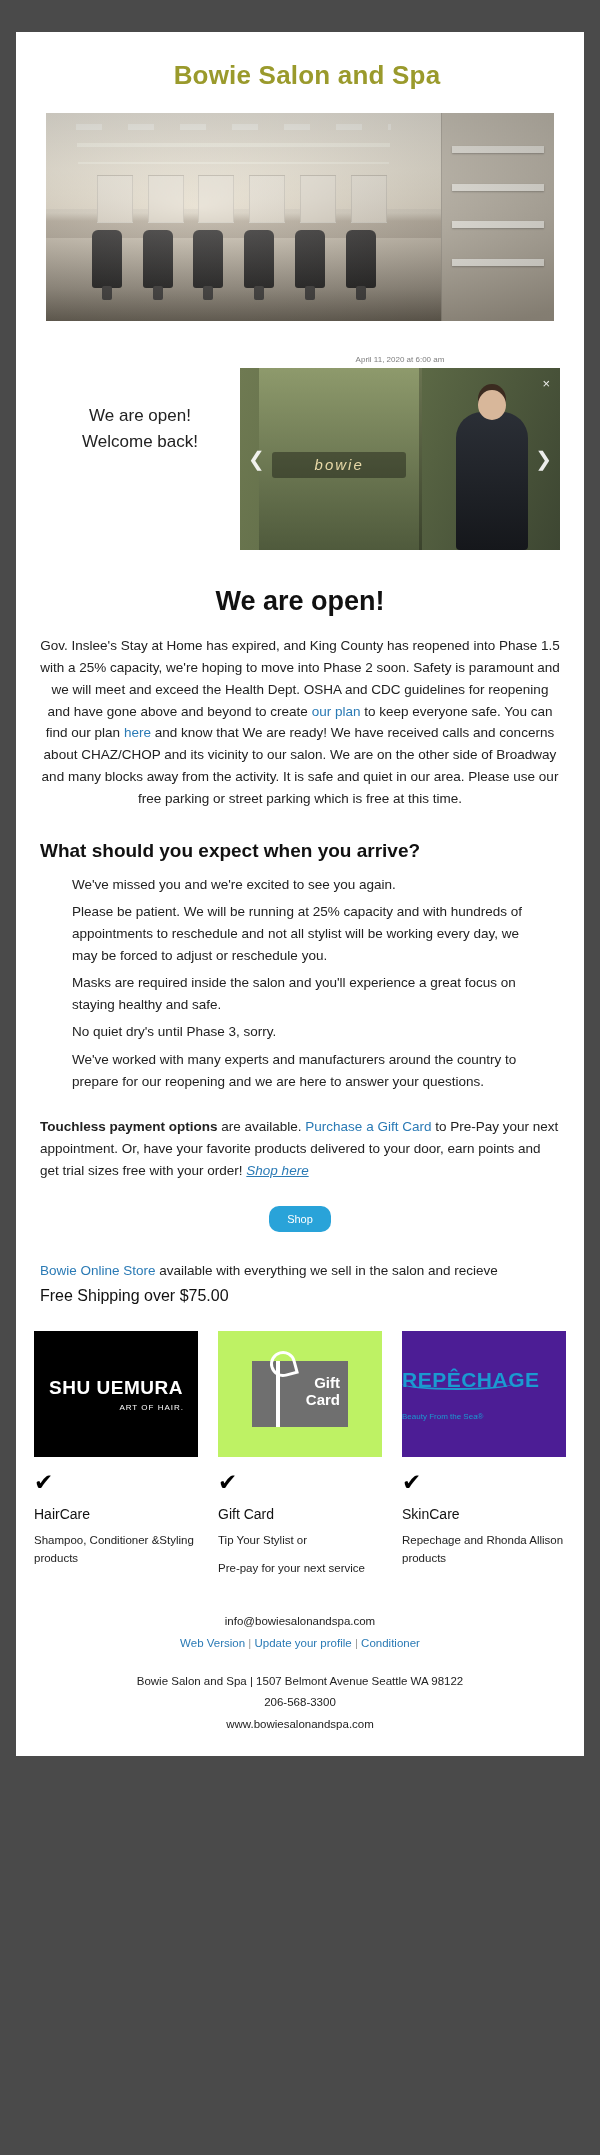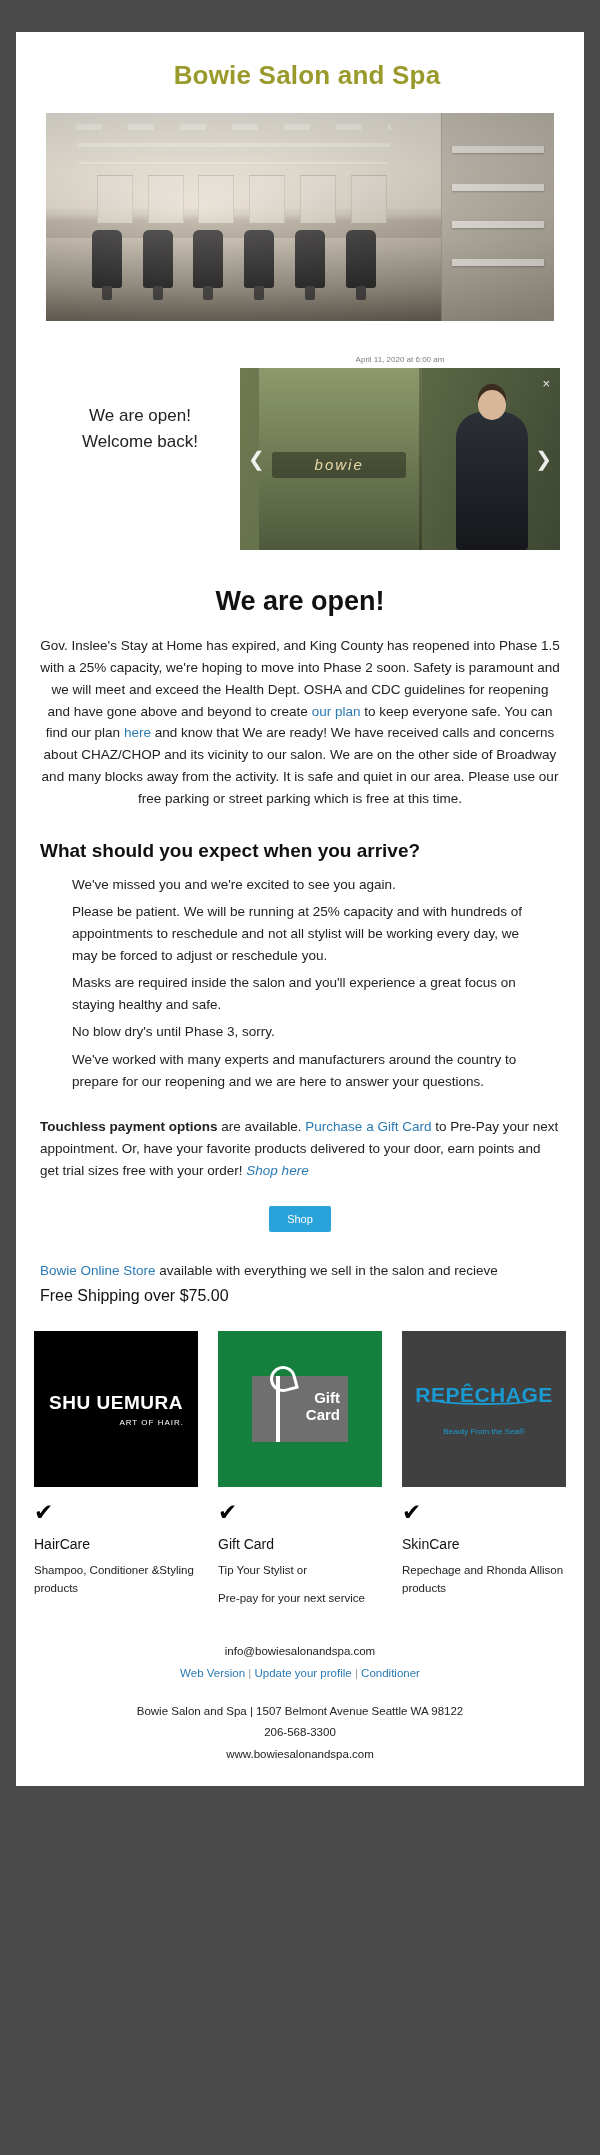--- a/index.html
+++ b/index.html
@@ -211,21 +211,21 @@
   }
   .touchless b { font-weight: bold; }
   .shop-btn-wrap { text-align: center; padding: 24px 0 10px 0; }
   .shop-btn {
     display: inline-block;
     background: #29a3d9;
     color: #fff;
     font-size: 11px;
     padding: 7px 18px;
     border: none;
-    border-radius: 2px;
+    border-radius: 10px;
     cursor: pointer;
     font-family: "Liberation Sans", sans-serif;
   }
   .store-line {
     padding: 18px 24px 0 24px;
     font-size: 13.5px;
     line-height: 1.6;
     color: #222;
   }
   .freeship {
@@ -234,35 +234,35 @@
     color: #111;
   }
 
   .cards {
     display: flex;
     justify-content: space-between;
     padding: 26px 18px 0 18px;
     gap: 14px;
   }
   .card { width: 164px; }
-  .card-img { height: 156px; position: relative; overflow: hidden; }
+  .card-img { height: 126px; position: relative; overflow: hidden; }
   .card-img.shu {
     background: #000;
     display: flex; flex-direction: column;
     align-items: center; justify-content: center;
   }
   .shu-name {
     color: #fff; font-size: 19px; font-weight: bold; letter-spacing: .5px;
   }
   .shu-sub {
     color: #fff; font-size: 8px; letter-spacing: 1px; align-self: flex-end;
     margin-right: 14px; margin-top: 4px;
   }
   .card-img.gift {
-    background: #15803d;
+    background: #bef264;
     display: flex; align-items: center; justify-content: center;
   }
   .gift-box {
     width: 96px; height: 66px;
     background: #6f6f6f;
     position: relative;
     color: #fff;
     font-size: 15px;
     font-weight: bold;
     text-align: right;
@@ -278,23 +278,23 @@
     border-radius: 50% 50% 0 50%;
     transform: rotate(-15deg);
   }
   .gift-box:after {
     content: "";
     position: absolute; left: 24px; top: 0;
     width: 4px; height: 100%;
     background: #fff;
   }
   .card-img.rep {
-    background: #404040;
+    background: #4c1d95;
     display: flex; flex-direction: column;
-    align-items: center; justify-content: center;
+    align-items: flex-start; justify-content: center;
   }
   .rep-name { color: #1a9ad1; font-size: 21px; font-weight: bold; letter-spacing: .5px; }
   .rep-sub { color: #1a9ad1; font-size: 8px; margin-top: 22px; }
   .rep-wave {
     width: 110px; height: 10px; margin-top: -14px;
     border-bottom: 2px solid #1a9ad1;
     border-radius: 0 0 60% 60%;
   }
   .check { font-size: 23px; margin-top: 12px; color: #000; }
   .card-title { font-size: 14px; margin-top: 10px; color: #111; }
@@ -368,26 +368,26 @@
       <p style="margin:0;text-align:center;">
         <span>Gov. Inslee's Stay at Home has expired, and King County has reopened into Phase 1.5 with a 25% capacity, we're hoping to move into Phase 2 soon. Safety is paramount and we will meet and exceed the Health Dept. OSHA and CDC guidelines for reopening and have gone above and beyond to create </span><a class="link" href="#">our plan</a><span> to keep everyone safe. You can find our plan </span><a class="link" href="#">here</a><span> and know that We are ready! We have received calls and concerns about CHAZ/CHOP and its vicinity to our salon. We are on the other side of Broadway and many blocks away from the activity. It is safe and quiet in our area. Please use our free parking or street parking which is free at this time.</span>
       </p>
     </div>
 
     <h2 class="section">What should you expect when you arrive?</h2>
     <div class="bullets">
       <p>We've missed you and we're excited to see you again.</p>
       <p>Please be patient. We will be running at 25% capacity and with hundreds of appointments to reschedule and not all stylist will be working every day, we may be forced to adjust or reschedule you.</p>
       <p>Masks are required inside the salon and you'll experience a great focus on staying healthy and safe.</p>
-      <p>No blow dry's until Phase 3, sorry.</p>
+      <p>No quiet dry's until Phase 3, sorry.</p>
       <p>We've worked with many experts and manufacturers around the country to prepare for our reopening and we are here to answer your questions.</p>
     </div>
 
     <div class="touchless">
-      <b>Touchless payment options</b><span> are available. </span><a class="link" href="#">Purchase a Gift Card</a><span> to Pre-Pay your next appointment. Or, have your favorite products delivered to your door, earn points and get trial sizes free with your order! </span><a class="link" style="font-style:italic;" href="#">Shop here</a>
+      <b>Touchless payment options</b><span> are available. </span><a class="link" href="#">Purchase a Gift Card</a><span> to Pre-Pay your next appointment. Or, have your favorite products delivered to your door, earn points and get trial sizes free with your order! </span><a class="link" style="font-style:italic;text-decoration:underline;" href="#">Shop here</a>
     </div>
 
     <div class="shop-btn-wrap">
       <button class="shop-btn">Shop</button>
     </div>
 
     <div class="store-line">
       <a class="link" href="#">Bowie Online Store</a><span> available with everything we sell in the salon and recieve</span>
     </div>
     <div class="freeship">Free Shipping over $75.00</div>

